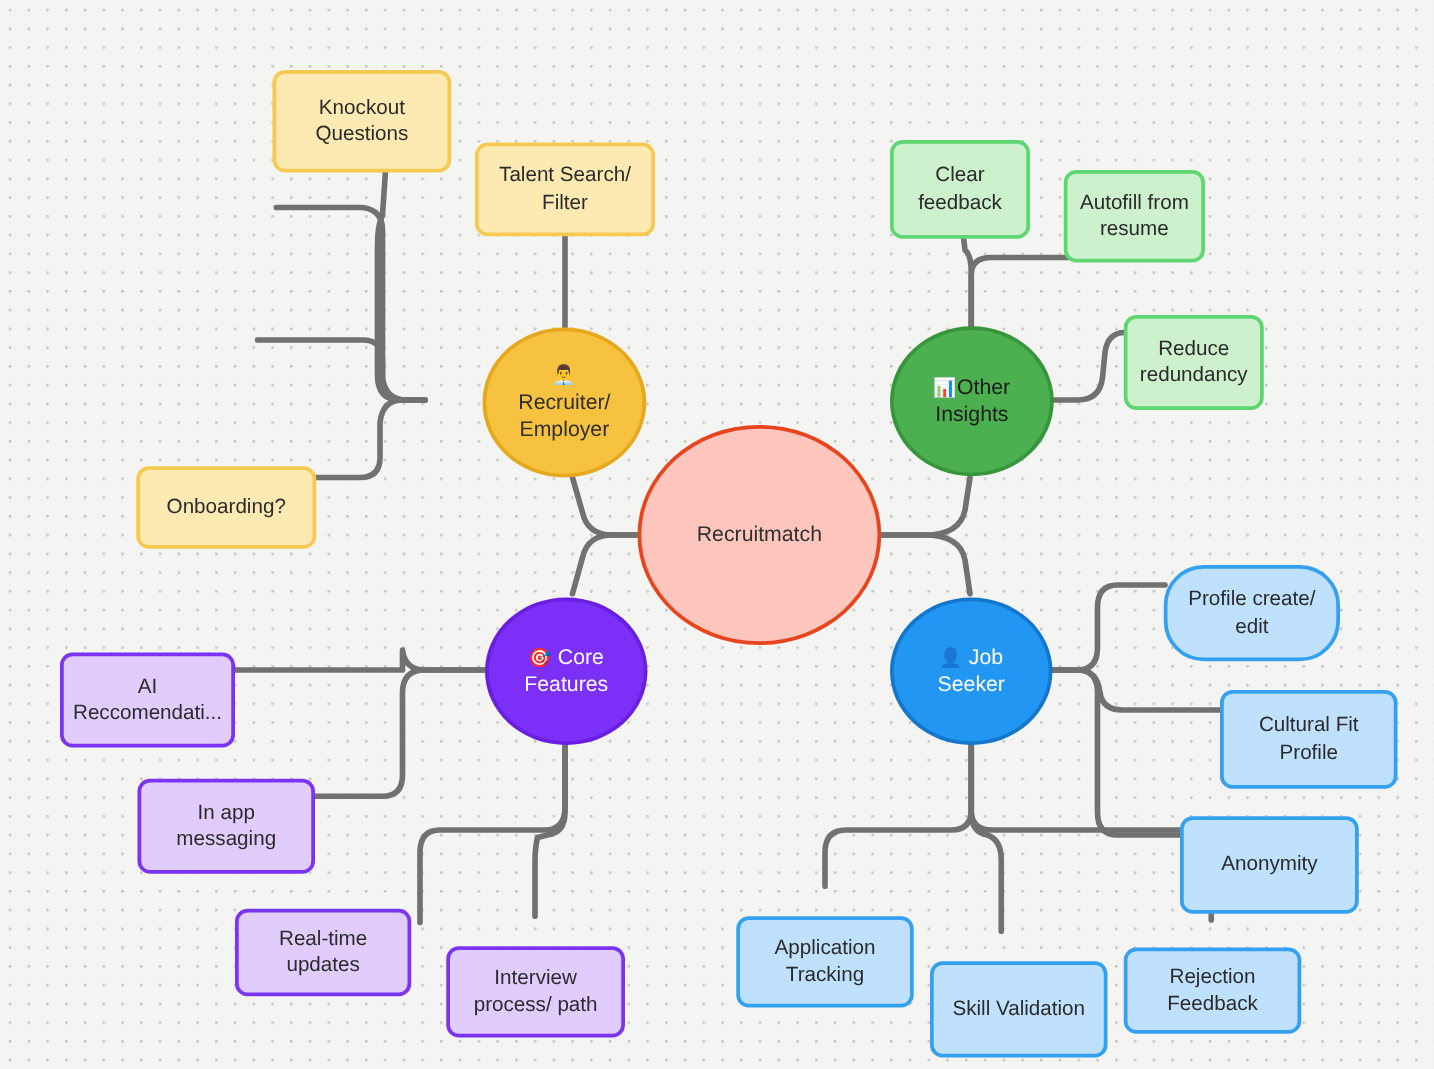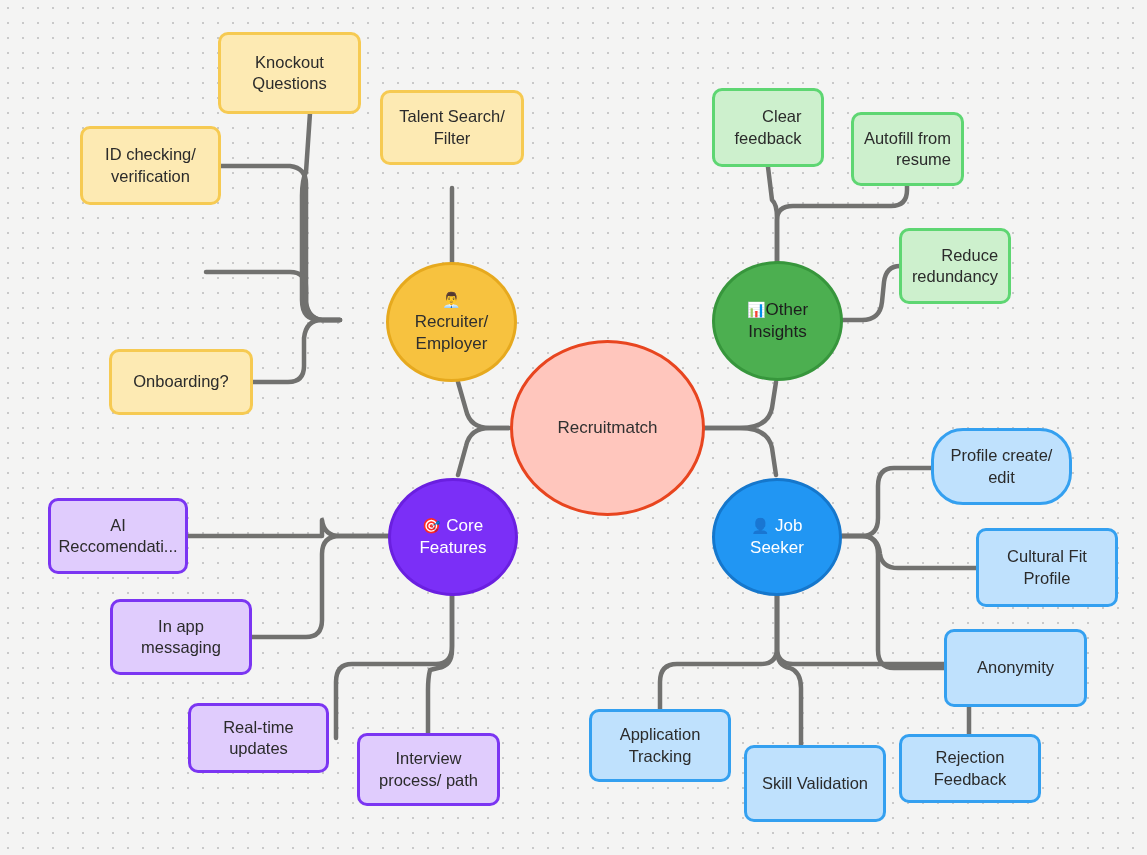--- a/index.html
+++ b/index.html
@@ -45,20 +45,21 @@
     border-radius: 50%;
     font-size: 17px;
   }
   .box {
     border-radius: 10px;
     border-width: 3px;
     border-style: solid;
     font-size: 16.5px;
     color: #2b2b2b;
     padding: 4px 8px;
+    margin-top: 24px;
   }
   .node .label {
     white-space: pre-line;
     display: block;
   }
   .emoji {
     font-size: 15px;
     letter-spacing: 0;
   }
   
@@ -68,21 +69,21 @@
     color: #303030;
     font-size: 17px;
   }
   
   .c-recruiter { background: #f7c23f; border: 3px solid #e6a91e; color: #2f2f2f; }
   .c-core      { background: #7b2ff7; border: 3px solid #6a1fe0; color: #ffffff; }
   .c-insights  { background: #4caf50; border: 3px solid #37963c; color: #1d1d1d; }
   .c-seeker    { background: #2196f3; border: 3px solid #1577cc; color: #ffffff; }
   
   .b-yellow { background: #fdeab3; border-color: #f6ca52; }
-  .b-green  { background: #cdf0cd; border-color: #5ed672; text-align: right; }
+  .b-green  { background: #cdf0cd; border-color: #5ed672; }
   .b-purple { background: #e0ccfd; border-color: #7b35f2; }
   .b-blue   { background: #bfe1fd; border-color: #34a0f0; }
 </style>
 </head>
 <body>
 
 <div id="canvas">
 
   <svg id="wires" viewBox="0 0 1147 855">
 
@@ -144,24 +145,20 @@
   <div class="node box b-yellow" style="left:218px; top:32px; width:143px; height:82px;">
     <span class="label">Knockout
 Questions</span>
   </div>
 
   <div class="node box b-yellow" style="left:380px; top:90px; width:144px; height:75px;">
     <span class="label">Talent Search/
 Filter</span>
   </div>
 
-  <div class="node box b-yellow" style="left:80px; top:126px; width:141px; height:79px;">
-    <span class="label">ID checking/
-verification</span>
-  </div>
 
 
   <div class="node box b-yellow" style="left:109px; top:349px; width:144px; height:66px;">
     <span class="label">Onboarding?</span>
   </div>
 
   <div class="node box b-green" style="left:712px; top:88px; width:112px; height:79px;">
     <span class="label">Clear
 feedback</span>
   </div>

